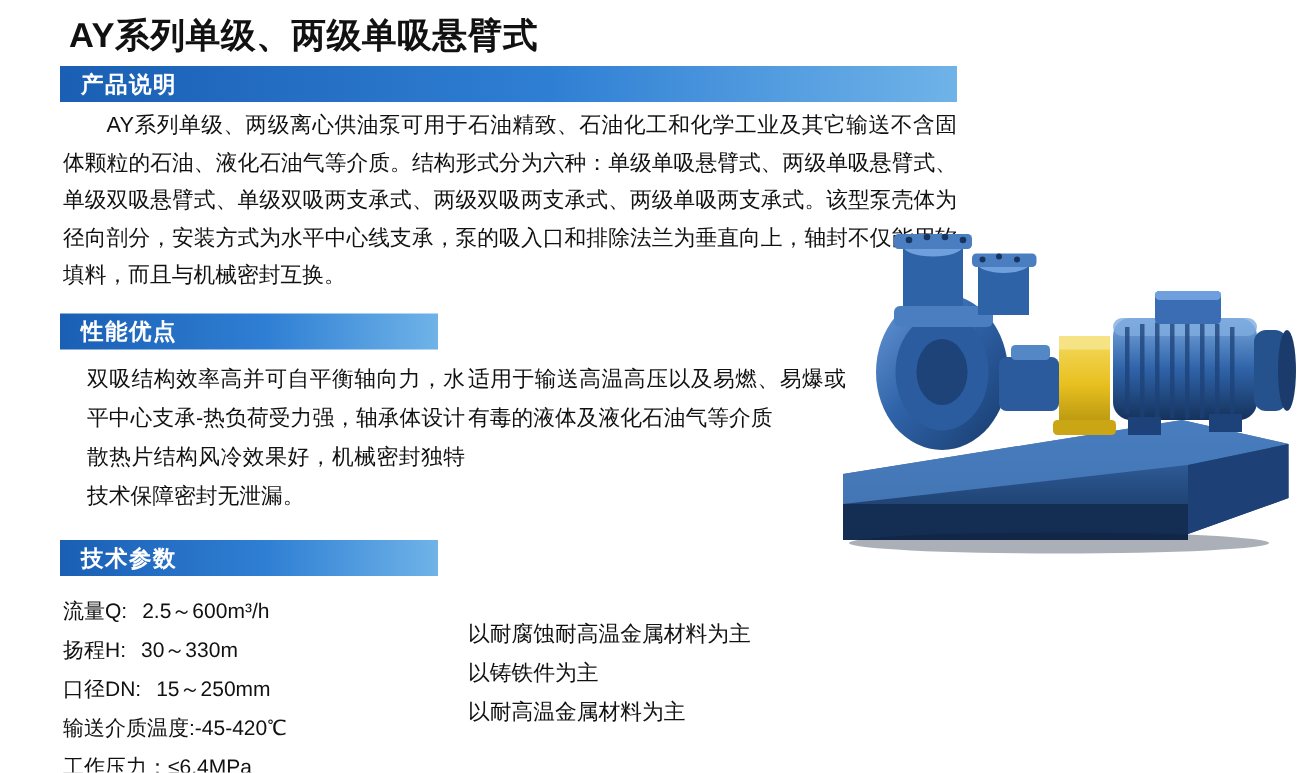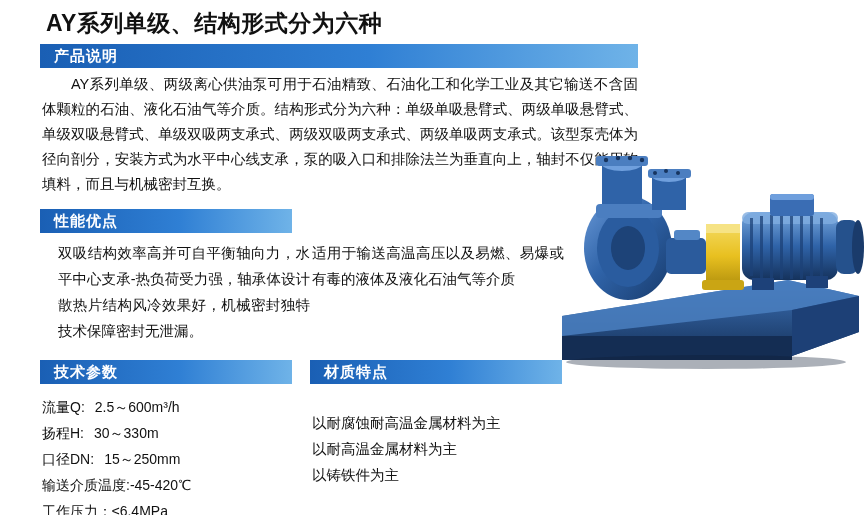--- a/index.html
+++ b/index.html
@@ -148,21 +148,21 @@
     width: 309px;
     height: 250px;
   }
   .photo svg { display: block; }
 </style>
 </head>
 <body>
 
 <div class="page">
 
-  <div class="title">AY系列单级、结构形式分为六种</div>
+  <div class="title">AY系列单级、两级单吸悬臂式</div>
 
   <div class="bar bar-product">产品说明</div>
   <div class="body-text product-text">AY系列单级、两级离心供油泵可用于石油精致、石油化工和化学工业及其它输送不含固体颗粒的石油、液化石油气等介质。结构形式分为六种：单级单吸悬臂式、两级单吸悬臂式、单级双吸悬臂式、单级双吸两支承式、两级双吸两支承式、两级单吸两支承式。该型泵壳体为径向剖分，安装方式为水平中心线支承，泵的吸入口和排除法兰为垂直向上，轴封不仅能用软填料，而且与机械密封互换。</div>
 
   <div class="bar bar-perf">性能优点</div>
   <div class="body-text perf-text">双吸结构效率高并可自平衡轴向力，水平中心支承-热负荷受力强，轴承体设计散热片结构风冷效果好，机械密封独特技术保障密封无泄漏。</div>
 
   <div class="body-text app-text">适用于输送高温高压以及易燃、易爆或有毒的液体及液化石油气等介质</div>
 
   <div class="bar bar-tech">技术参数</div>
@@ -180,25 +180,24 @@
       <span class="param-value">15～250mm</span>
     </div>
     <div class="param-row single">
       <span class="param-label">输送介质温度:-45-420℃</span>
     </div>
     <div class="param-row single">
       <span class="param-label">工作压力：≤6.4MPa</span>
     </div>
   </div>
 
-  <div class="bar bar-mat">材质特点</div>
   <div class="mat-list">
     <div>以耐腐蚀耐高温金属材料为主</div>
+    <div>以铸铁件为主</div>
     <div>以耐高温金属材料为主</div>
-    <div>以铸铁件为主</div>
   </div>
 
   <div class="photo">
     <svg width="309" height="250" viewBox="0 0 309 250" xmlns="http://www.w3.org/2000/svg">
       <defs>
         <linearGradient id="gBase" x1="0" y1="0" x2="0" y2="1">
           <stop offset="0" stop-color="#3d72b8"></stop>
           <stop offset="1" stop-color="#16335c"></stop>
         </linearGradient>
         <linearGradient id="gBody" x1="0" y1="0" x2="1" y2="1">

